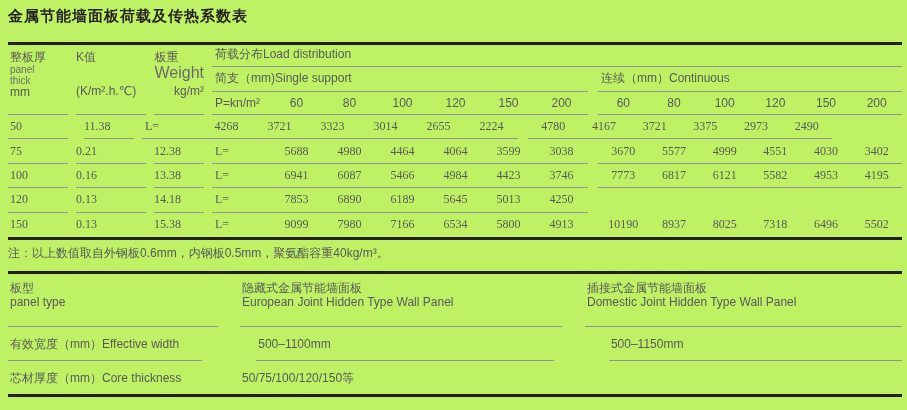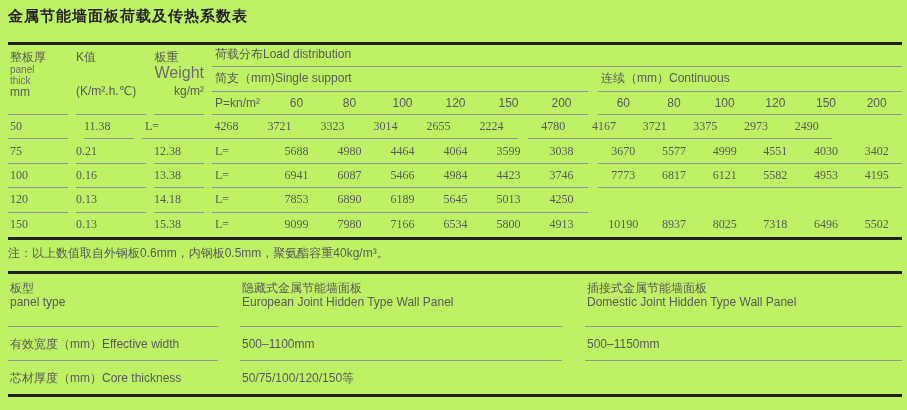--- a/index.html
+++ b/index.html
@@ -49,21 +49,21 @@
   .trow.last .dcell, .trow.last .dgroup { border-bottom:none; }
 
   
   .note { position:absolute; left:8px; top:245px; font-size:12px; color:#58595b; }
 
   
   .ptable { position:absolute; left:8px; top:271px; width:894px;
             border-top:3px solid #231f20; border-bottom:3px solid #231f20; font-size:12px; }
   .prow { display:flex; }
   .pr1 { height:53px; }
-  .pr2 { height:34px; }
+  .pr2 { height:34px;gap:16px; }
   .pr3 { height:33px; }
   .pcell { display:flex; flex-direction:column; justify-content:flex-start; padding:7px 0 0 2px; }
   .pr2 .pcell, .pr3 .pcell { justify-content:center; padding-top:0; }
   .pc1 { width:210px; }
   .pg1 { width:22px; flex:none; }
   .pc2 { width:322px; }
   .pg2 { width:23px; flex:none; }
   .pc3 { width:317px; }
   .pb  { border-bottom:1px solid #919396; }
   .pline { line-height:14px; }

